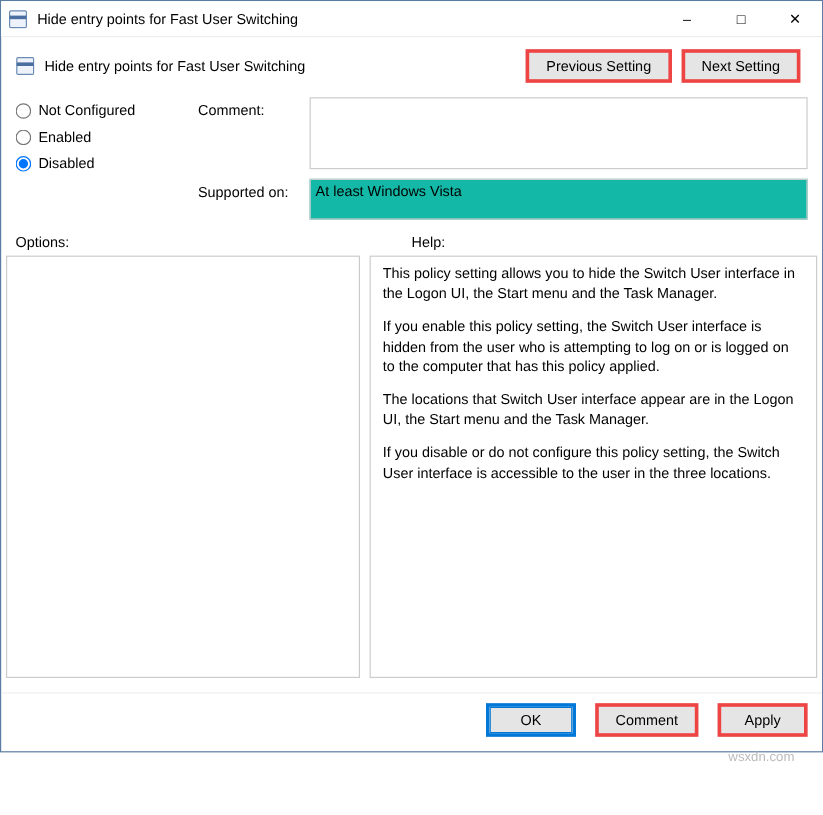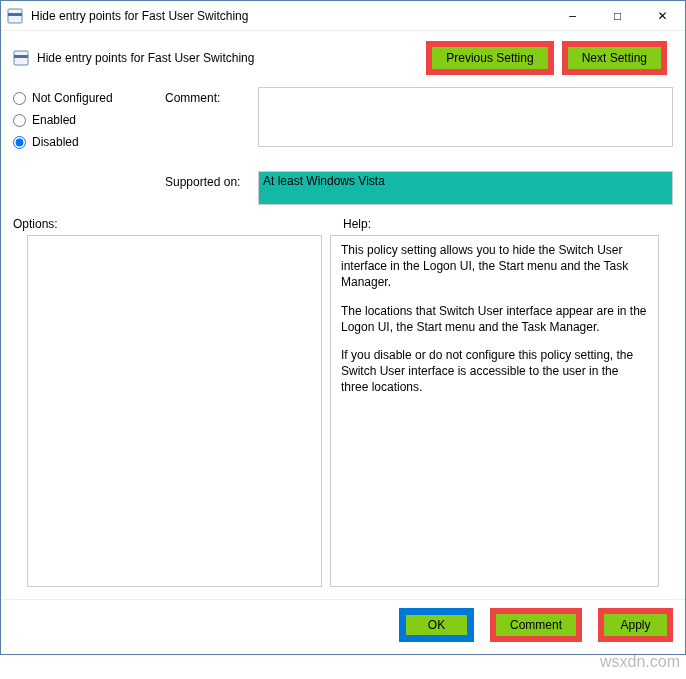--- a/index.html
+++ b/index.html
@@ -7,40 +7,40 @@
   .window { width: 686px; border: 1px solid #5a7ea3; background: #fff; }
   .titlebar { display: flex; align-items: center; height: 30px; background: #fff; border-bottom: 1px solid #eee; }
   .titlebar .icon { width: 16px; height: 16px; margin: 0 6px; }
   .titlebar .title { flex: 1; padding-left: 2px; }
   .titlebtns { display: flex; }
   .titlebtn { width: 45px; height: 29px; display: flex; align-items: center; justify-content: center; }
   .header { display: flex; align-items: center; padding: 10px 12px 4px; }
   .header .icon { width: 16px; height: 16px; margin-right: 8px; }
   .header .title { flex: 1; }
   .navbtns { display: flex; gap: 8px; padding-right: 6px; }
-  .btn { border: 6px solid #ef4444; background: #84cc16; padding: 4px 14px; min-width: 75px; text-align: center; cursor: default; }
+  .btn { border: 3px solid #ef4444; background: #e5e5e5; padding: 4px 14px; min-width: 75px; text-align: center; cursor: default; }
   .btn.primary { border-color: #0078d7; box-shadow: inset 0 0 0 1px #0078d7; }
   .mainrow { display: flex; padding: 8px 12px 4px; gap: 12px; justify-content: center; }
   .radios { display: flex; flex-direction: column; gap: 8px; padding-top: 4px; width: 140px; }
   .radio { display: flex; align-items: center; gap: 6px; }
   .radio input { margin: 0; }
-  .fields { flex: 1; display: flex; flex-direction: column; gap: 24px; }
+  .fields { flex: 1; display: flex; flex-direction: column; gap: 8px; }
   .fieldrow { display: flex; gap: 8px; }
   .fieldrow .lbl { width: 85px; padding-top: 4px; }
   .textarea { flex: 1; border: 1px solid #ccc; background: #fff; height: 60px; padding: 2px 4px; position: relative; resize: none; overflow-y: scroll; }
   .readonly { background: #14b8a6; height: 34px; }
   .splitlabels { display: flex; padding: 8px 12px 4px; align-items: flex-end; }
   .splitlabels div:first-child { width: 50%; }
-  .panelsrow { display: flex; gap: 8px; padding: 0 26px 12px; }
+  .panelsrow { display: flex; gap: 8px; padding: 0 4px 12px; }
   .panel { border: 1px solid #ccc; background: #fff; height: 352px; padding: 6px 10px; overflow-y: auto; }
   .panel.left { width: 295px; }
   .panel.right { flex: 1; line-height: 1.35; }
   .panel.right p { margin: 0 0 12px 0; }
   .footer { display: flex; justify-content: flex-end; gap: 16px; padding: 8px 12px 12px; border-top: 1px solid #eee; }
-  .watermark { position: relative; text-align: right; color: #bbb; font-size: 16px; padding-right: 6px; margin-top: -2px; }
+  .watermark { position: relative; text-align: right; color: #bbb; font-size: 11px; padding-right: 24px; margin-top: -2px; }
   svg.gpo rect.sheet { fill: #eef3fb; stroke: #6a8bb3; }
   svg.gpo .band { fill: #4a6ea0; }
   ::-webkit-scrollbar { width: 17px; }
   ::-webkit-scrollbar-track { background: #f0f0f0; }
   ::-webkit-scrollbar-thumb { background: #cdcdcd; }
   ::-webkit-scrollbar-button { background: #f0f0f0; height: 17px; display: block; }
 </style>
 </head>
 <body>
 
@@ -110,20 +110,21 @@
 
   <div class="splitlabels">
     <div>Options:</div>
     <div>Help:</div>
   </div>
 
   <div class="panelsrow">
     <div class="panel left"></div>
     <div class="panel right">
       <p>This policy setting allows you to hide the Switch User interface in the Logon UI, the Start menu and the Task Manager.</p>
+      <p>If you enable this policy setting, the Switch User interface is hidden from the user who is attempting to log on or is logged on to the computer that has this policy applied.</p>
       <p>The locations that Switch User interface appear are in the Logon UI, the Start menu and the Task Manager.</p>
       <p>If you disable or do not configure this policy setting, the Switch User interface is accessible to the user in the three locations.</p>
     </div>
   </div>
 
   <div class="footer">
     <div class="btn primary">OK</div>
     <div class="btn">Comment</div>
     <div class="btn">Apply</div>
   </div>

